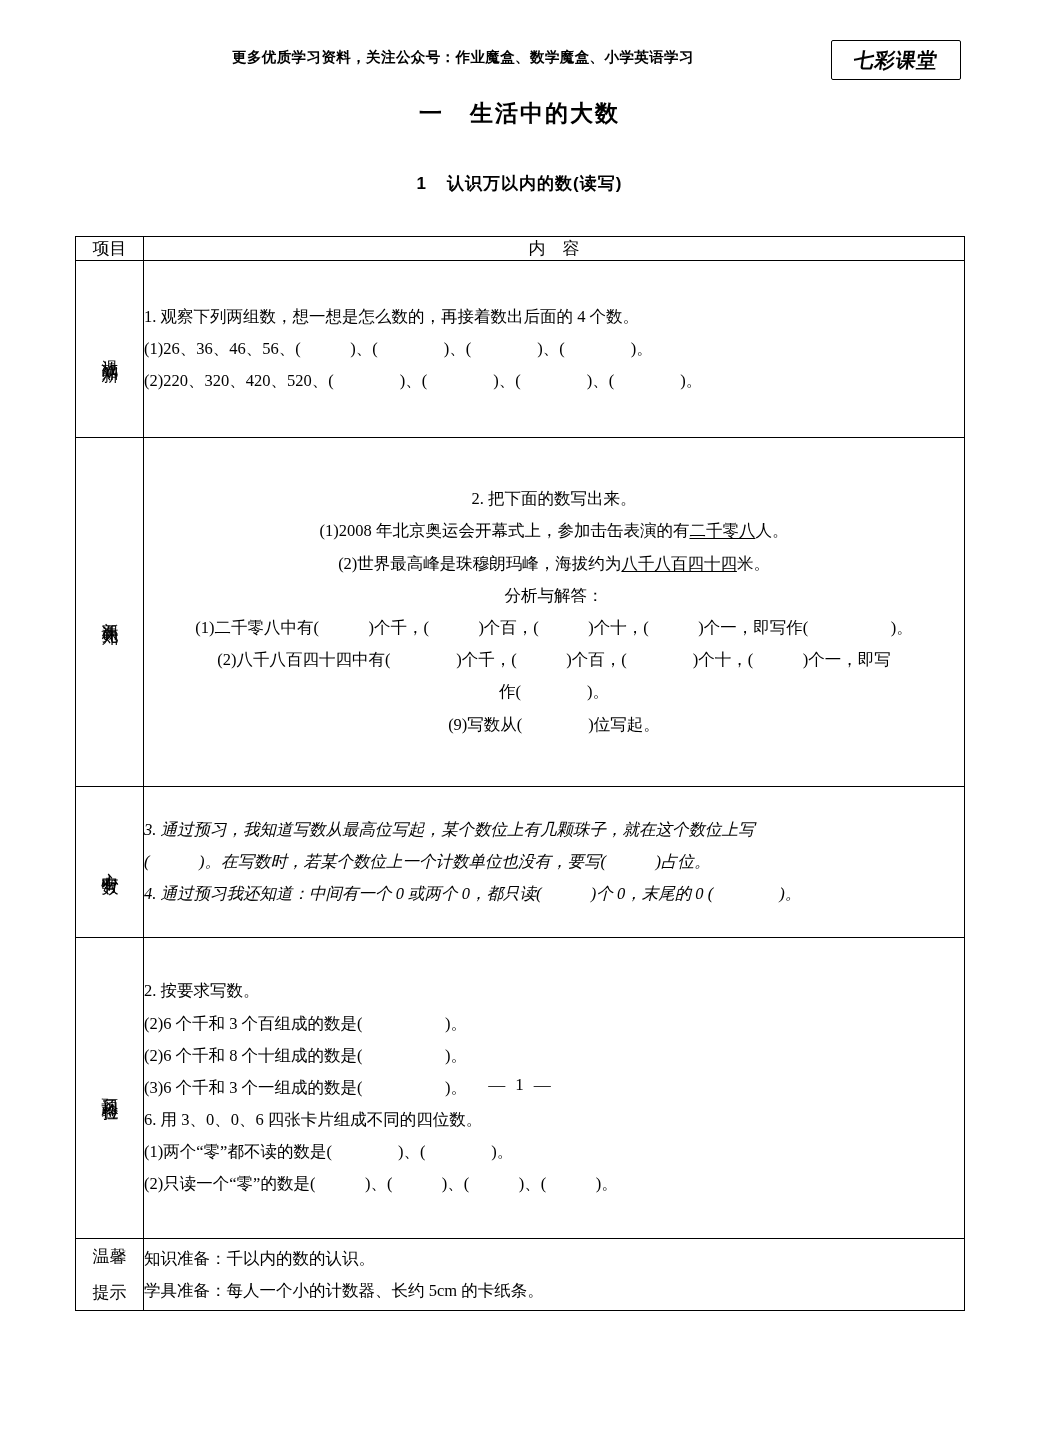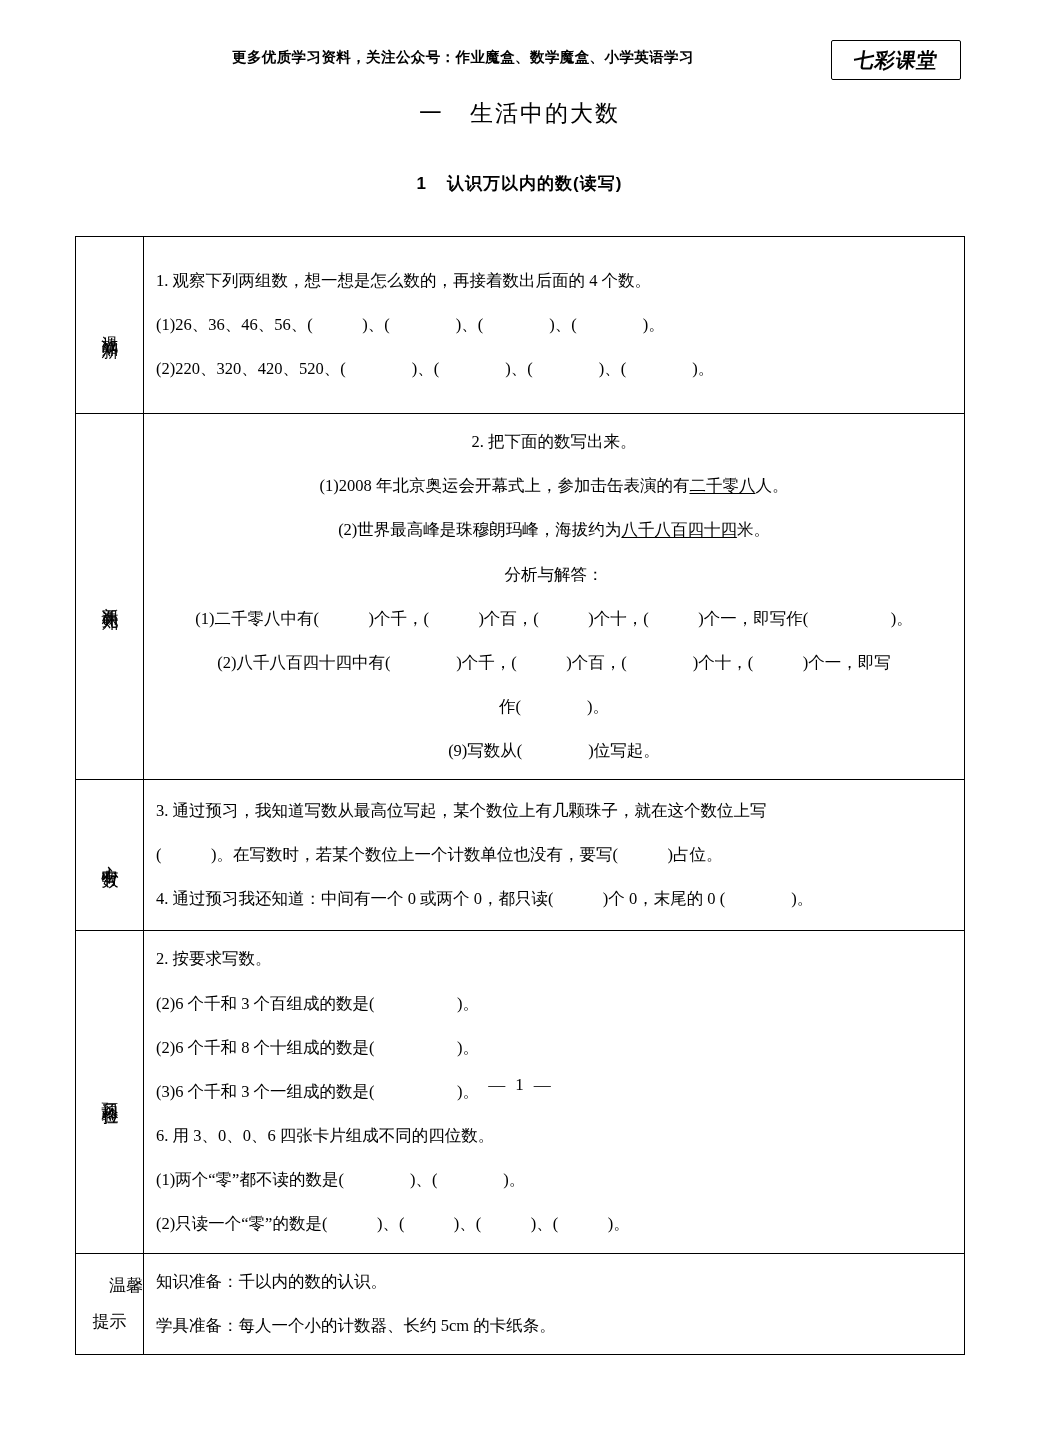--- a/index.html
+++ b/index.html
@@ -60,21 +60,21 @@
     letter-spacing: 1px;
     transform: skewX(-8deg);
   }
   .chapter-title {
     position: absolute;
     top: 98px;
     left: 0;
     width: 1039px;
     text-align: center;
     font-family: "Liberation Sans", "DejaVu Sans", sans-serif;
-    font-weight: normal;
+    font-weight: bold;
     font-size: 23px;
     letter-spacing: 2px;
   }
   .chapter-title .num { margin-right: 26px; }
   .section-title {
     position: absolute;
     top: 172px;
     left: 0;
     width: 1039px;
     text-align: center;
@@ -115,21 +115,21 @@
   .content-cell {
     padding: 14px 16px 16px 14px;
     font-size: 16.5px;
     line-height: 1.95;
   }
   .head-cell {
     text-align: center;
     font-size: 17px;
     padding: 8px 0;
   }
-  .p { margin: 12px; }
+  .p { margin: 0; }
   .u { text-decoration: underline; text-underline-offset: 2px; }
 
   
   .footer {
     position: absolute;
     bottom: 44px;
     left: 0;
     width: 1039px;
     text-align: center;
     font-size: 17px;
@@ -156,20 +156,24 @@
   <div class="section-title">
     <span class="num">1</span><span>认识万以内的数(读写)</span>
   </div>
 
   <table class="sheet">
     <colgroup>
         <col class="col-label">
         <col>
       </colgroup>
     <tbody>
+      <tr>
+        <td class="head-cell">项目</td>
+        <td class="head-cell">内　容</td>
+      </tr>
 
       <tr>
         <td class="label-cell">
           <div class="label-vert">
             <span style="writing-mode:vertical-rl; display:inline-block; letter-spacing:2px;">温故知新</span>
           </div>
         </td>
         <td class="content-cell" style="height:176px;">
           <p class="p">1. 观察下列两组数，想一想是怎么数的，再接着数出后面的 4 个数。</p>
           <p class="p">(1)26、36、46、56、(　　　)、(　　　　)、(　　　　)、(　　　　)。</p>
@@ -194,21 +198,21 @@
           <p class="p">(9)写数从(　　　　)位写起。</p>
         </td>
       </tr>
 
       <tr>
         <td class="label-cell">
           <div class="label-vert">
             <span style="writing-mode:vertical-rl; display:inline-block; letter-spacing:2px;">心中有数</span>
           </div>
         </td>
-        <td class="content-cell" style="height:150px;">
+        <td class="content-cell" style="height:150px;font-style:italic;">
           <p class="p">3. 通过预习，我知道写数从最高位写起，某个数位上有几颗珠子，就在这个数位上写</p>
           <p class="p">(　　　)。在写数时，若某个数位上一个计数单位也没有，要写(　　　)占位。</p>
           <p class="p">4. 通过预习我还知道：中间有一个 0 或两个 0，都只读(　　　)个 0，末尾的 0 (　　　　)。</p>
         </td>
       </tr>
 
       <tr>
         <td class="label-cell">
           <div class="label-vert">
             <span style="writing-mode:vertical-rl; display:inline-block; letter-spacing:2px;">预习检验</span>
@@ -220,21 +224,21 @@
           <p class="p">(2)6 个千和 8 个十组成的数是(　　　　　)。</p>
           <p class="p">(3)6 个千和 3 个一组成的数是(　　　　　)。</p>
           <p class="p">6. 用 3、0、0、6 四张卡片组成不同的四位数。</p>
           <p class="p">(1)两个“零”都不读的数是(　　　　)、(　　　　)。</p>
           <p class="p">(2)只读一个“零”的数是(　　　)、(　　　)、(　　　)、(　　　)。</p>
         </td>
       </tr>
 
       <tr>
         <td class="label-cell" style="line-height:2.1;">
-          <span style="display:block;text-align:right;">温馨</span>
+          <span style="display:block;">温馨</span>
           <span style="display:block;">提示</span>
         </td>
         <td class="content-cell" style="height:66px;">
           <p class="p">知识准备：千以内的数的认识。</p>
           <p class="p">学具准备：每人一个小的计数器、长约 5cm 的卡纸条。</p>
         </td>
       </tr>
     </tbody>
   </table>
 

